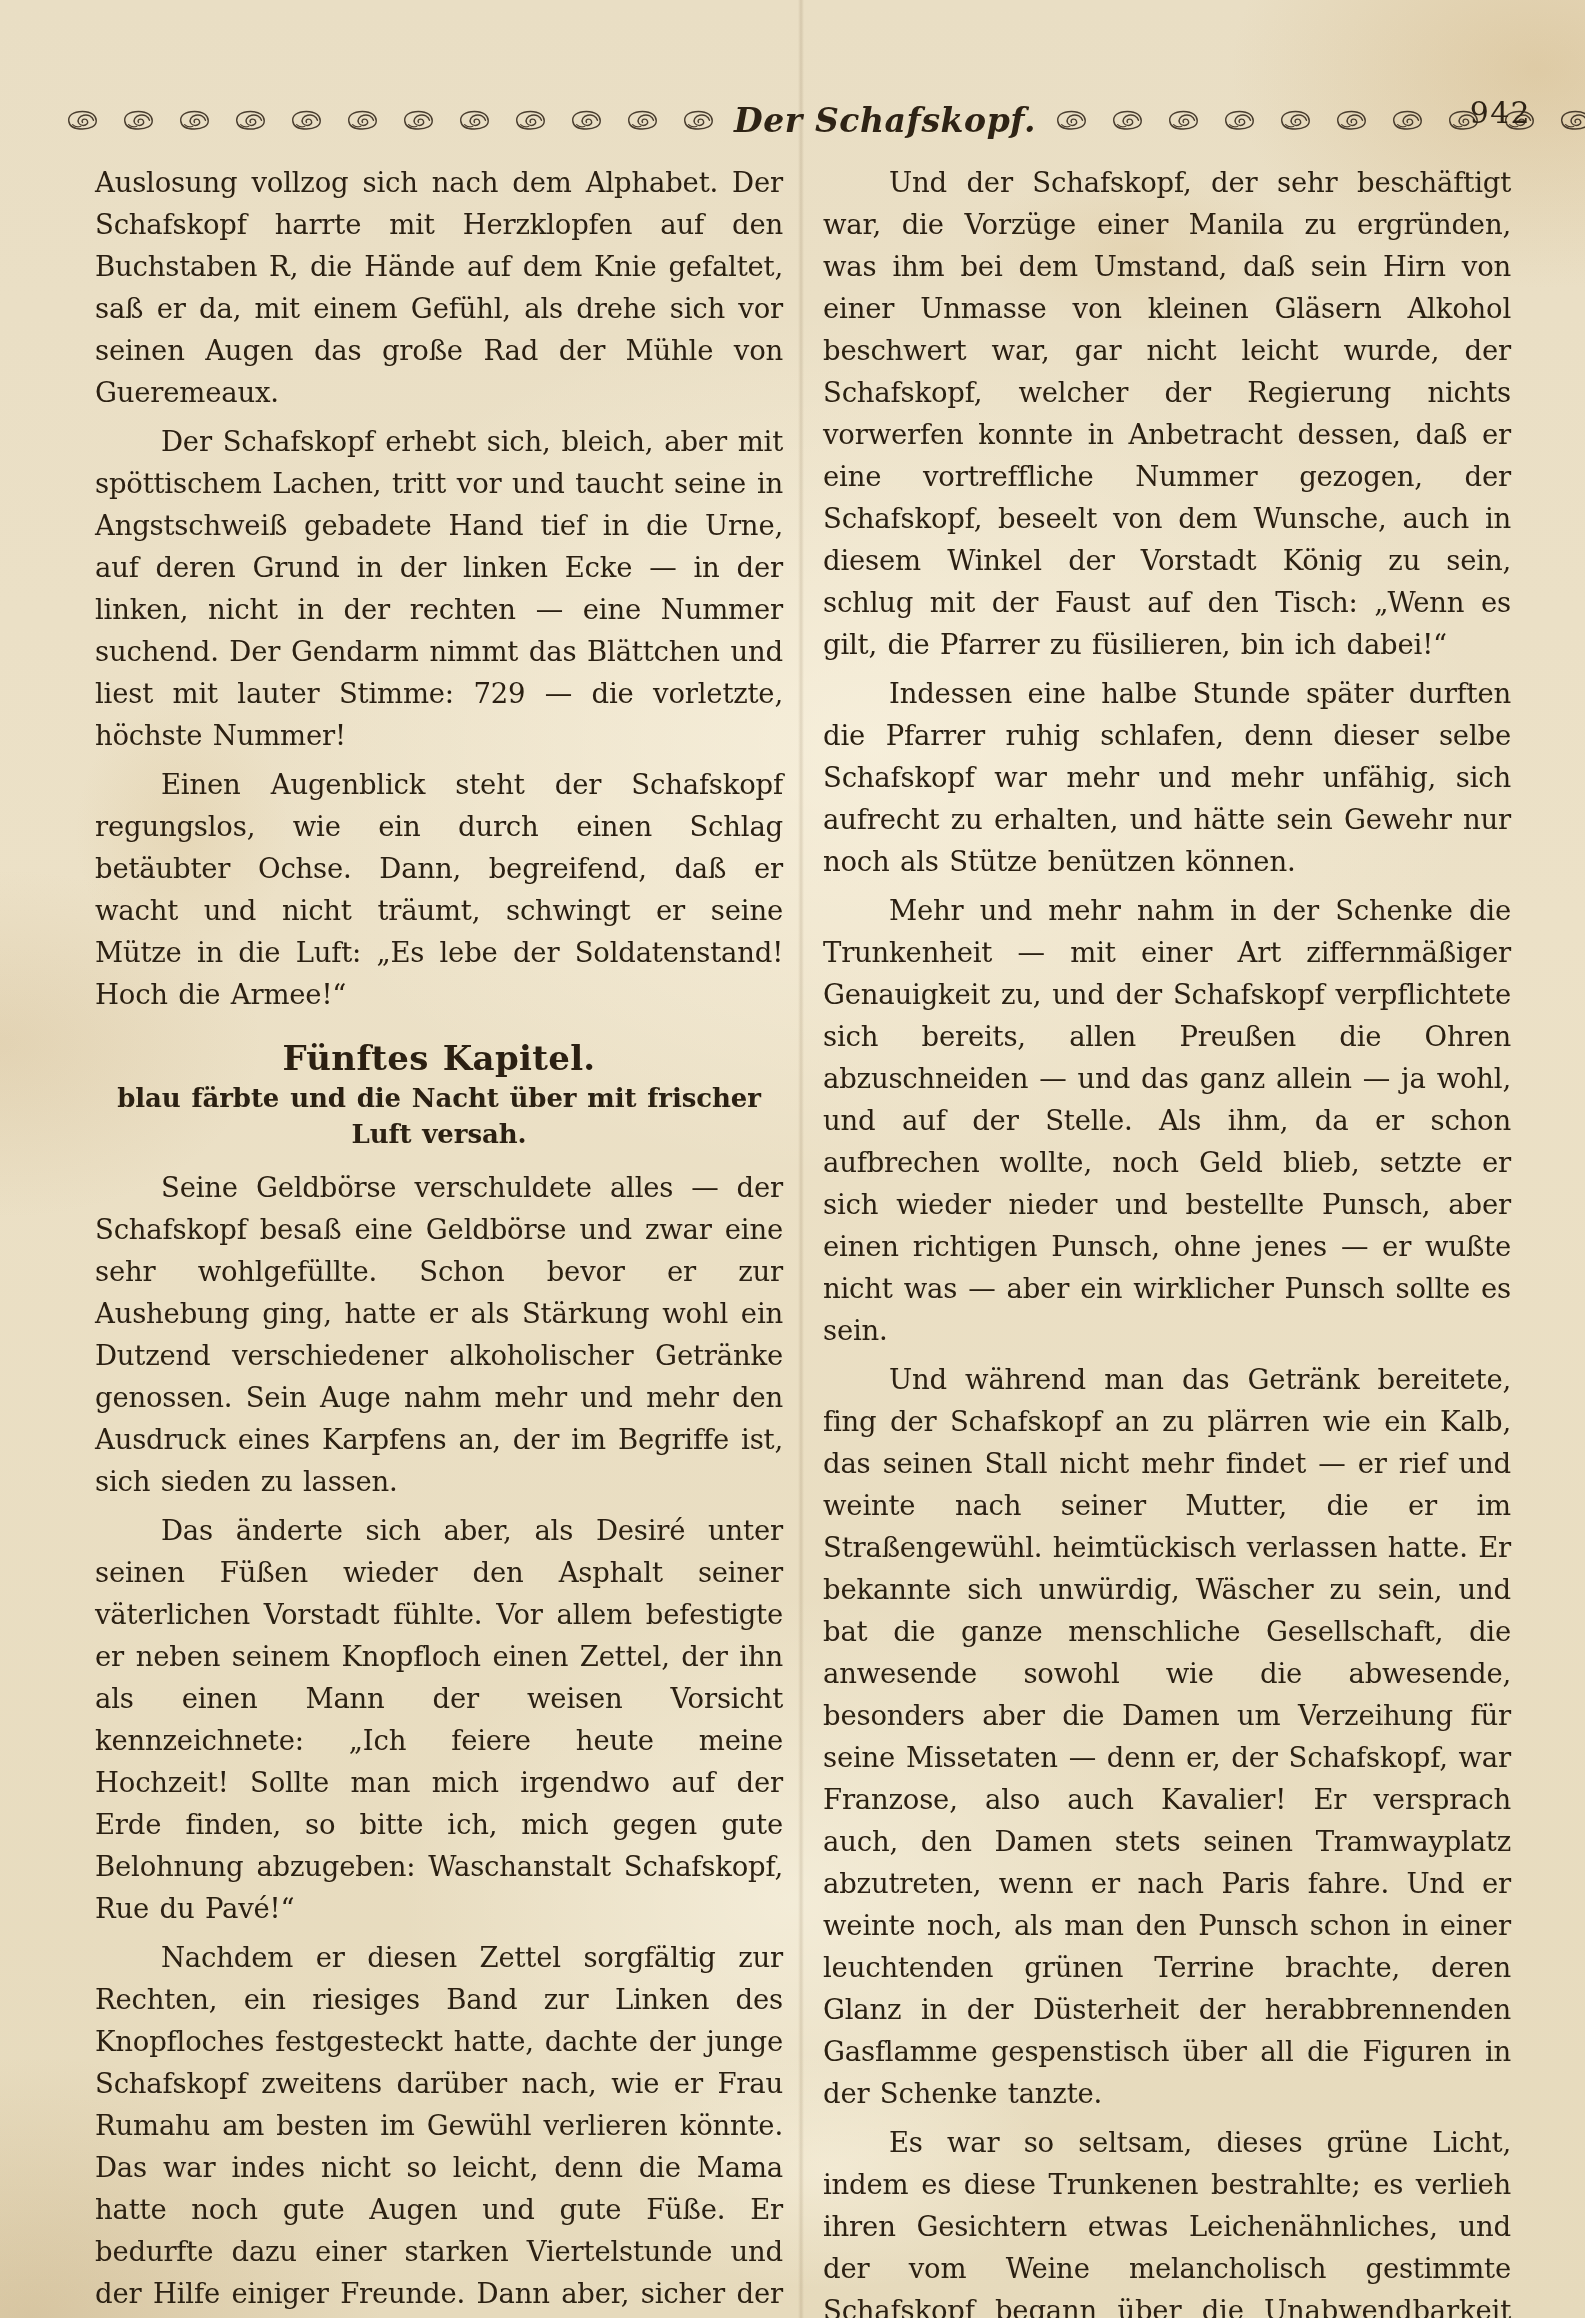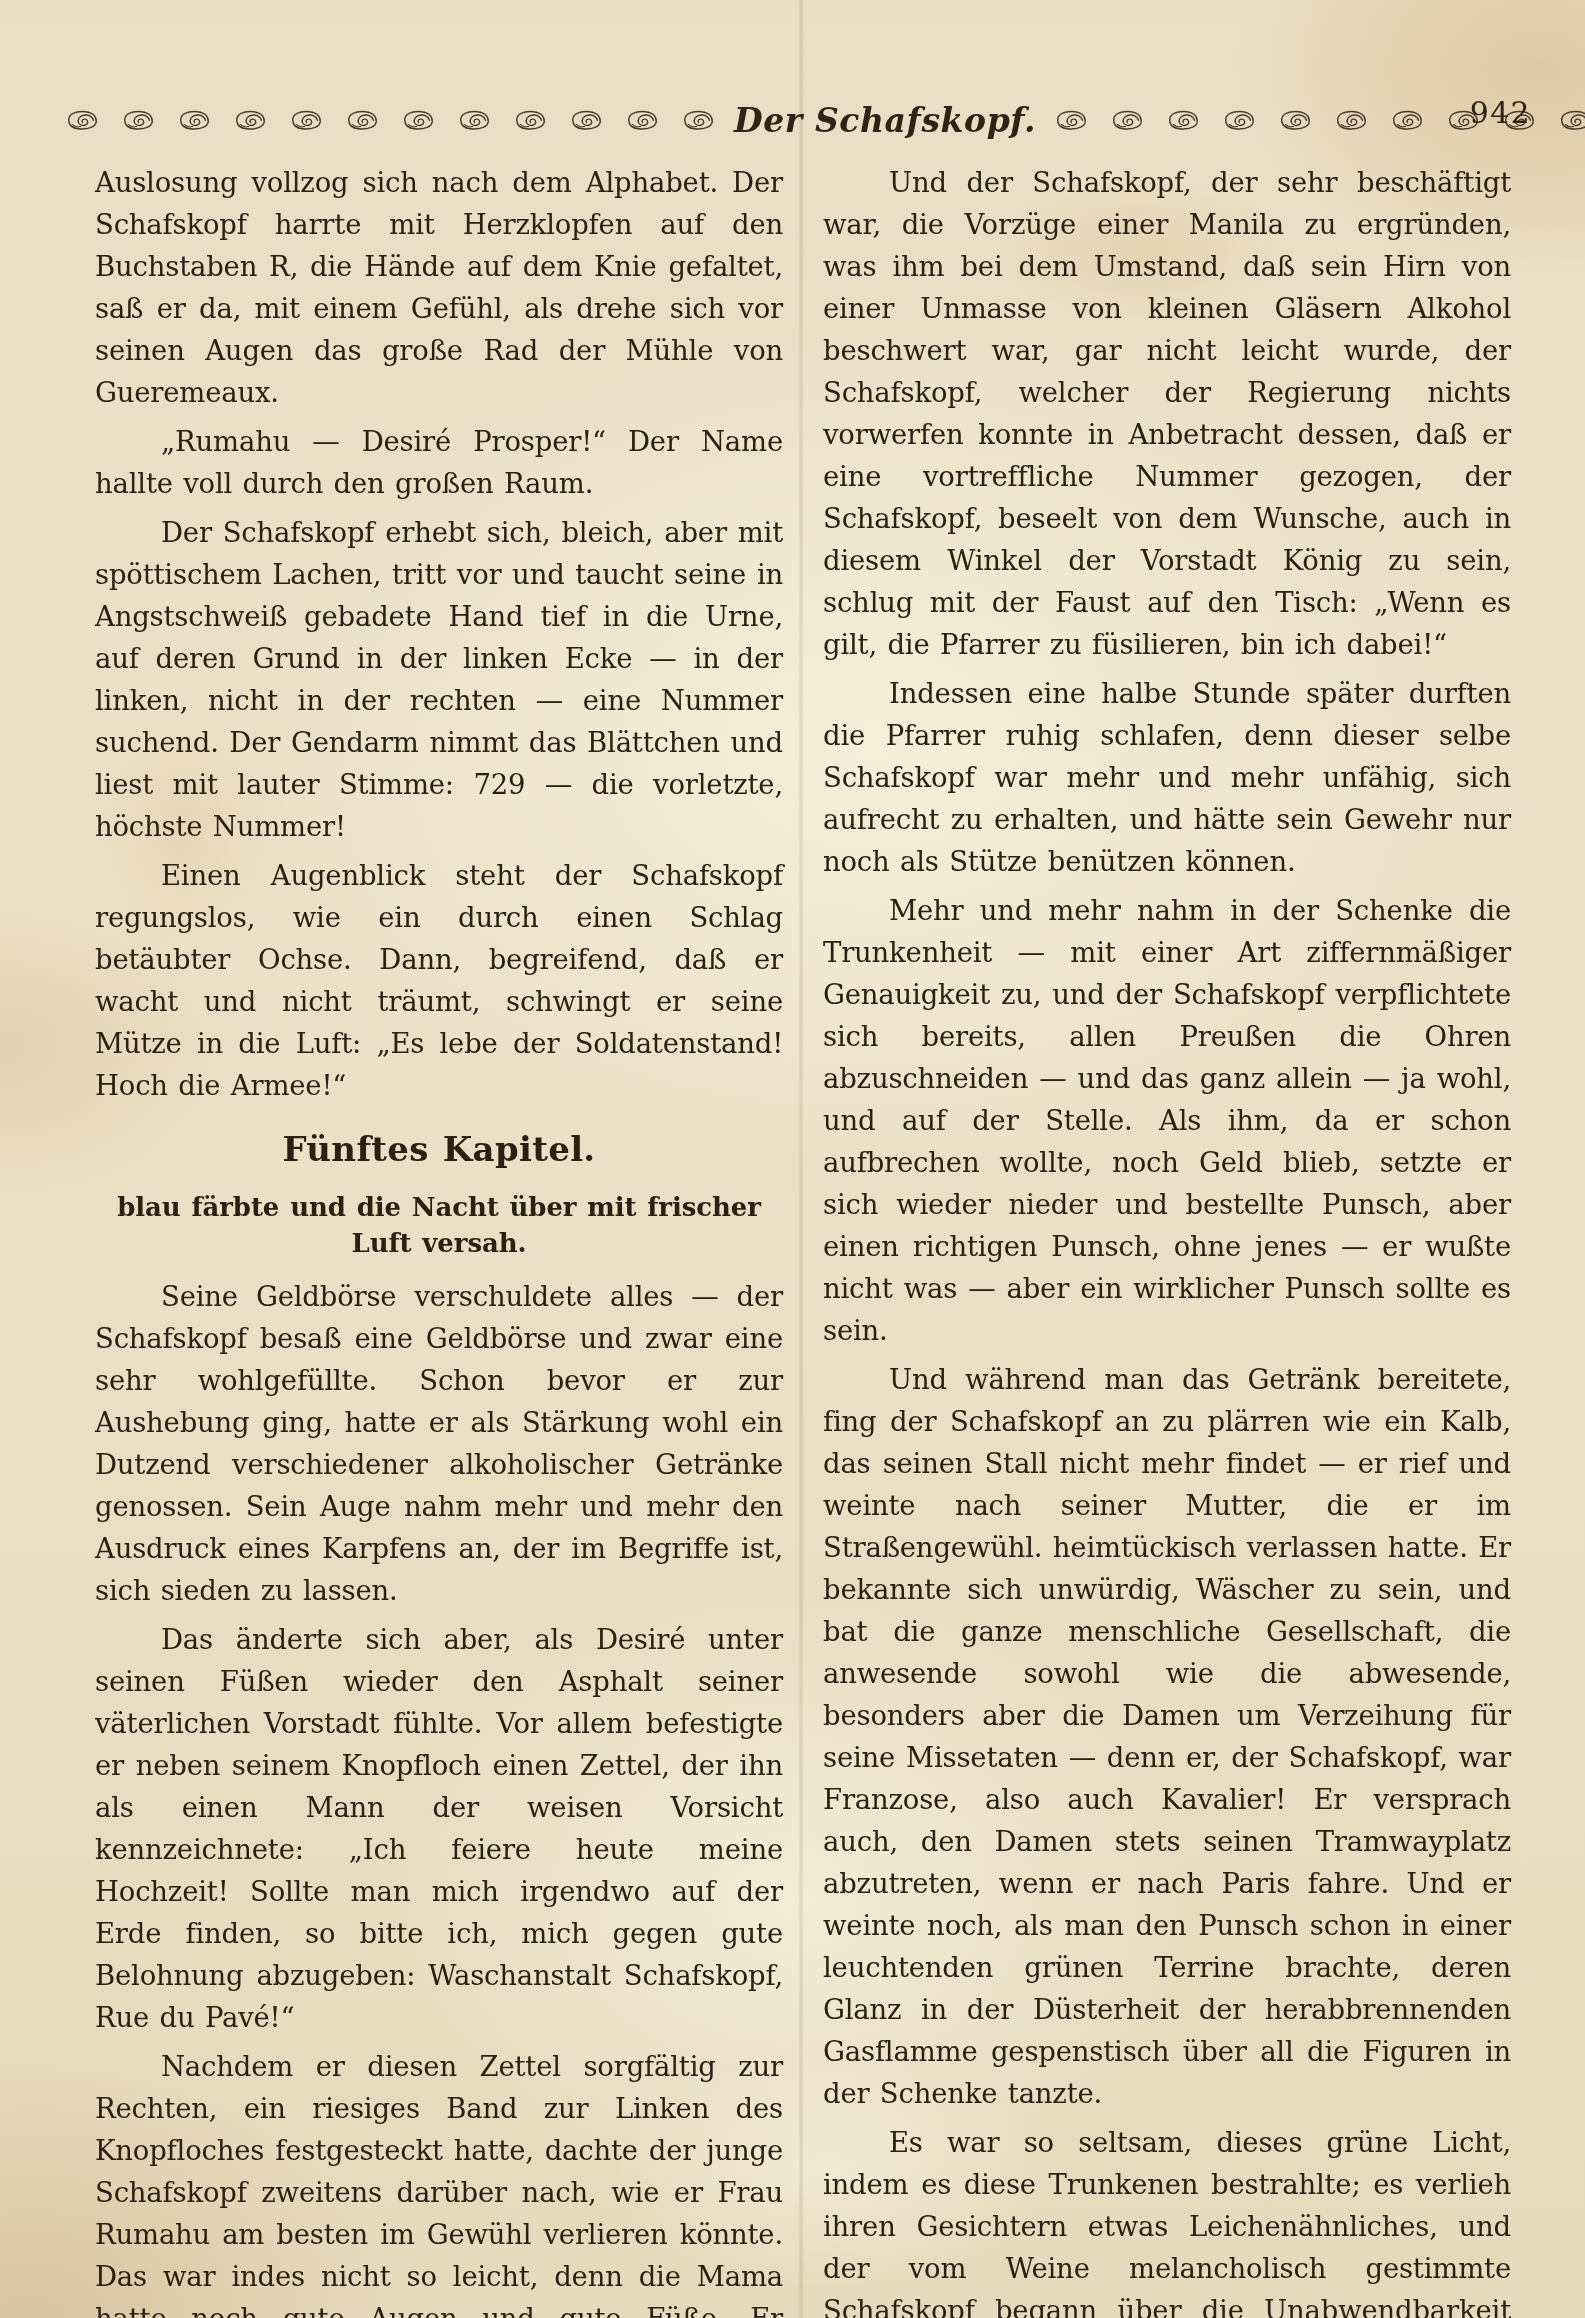--- a/index.html
+++ b/index.html
@@ -48,21 +48,21 @@
     position:absolute;top:154px;width:702px;
     font-size:27.5px;line-height:42px;text-align:justify;
     word-spacing:1.9px;letter-spacing:-0.2px;
   }
   .col-left{left:88px;}
   .col-right{left:816px;}
   p.para{margin:7px;text-indent:66px;}
   p.para.noindent{text-indent:0;}
   .chapter-heading{
     text-align:center;font-weight:bold;font-size:34px;line-height:44px;
-    margin:21px 0 18px 0;letter-spacing:0.3px;
+    margin:21px 0 0 0;letter-spacing:0.3px;
   }
   .chapter-subtitle{
     text-align:center;font-weight:bold;font-size:26px;line-height:36px;
     margin:0 0 13.8px 0;letter-spacing:-0.1px;
   }
 </style>
 </head>
 <body>
 
 <div class="page">
@@ -191,21 +191,20 @@
     <path d="M50 20 C48 13 40 9 32 11 C24 13 20 19 23 25 C26 30 34 31 38 27 C41 24 39 18 34 18 C30 18 28 21 30 24" fill="none" stroke="#33271a" stroke-width="2.6" stroke-linecap="round"></path>
     <path d="M12 28 C16 32 22 33 27 31" fill="none" stroke="#33271a" stroke-width="2.2" stroke-linecap="round"></path>
   </svg>
       </div>
   </div>
   <div class="page-number">942</div>
 
   <div class="col col-left">
     <div>
         <p class="para noindent">Auslosung vollzog sich nach dem Alphabet. Der Schafskopf harrte mit Herzklopfen auf den Buchstaben R, die Hände auf dem Knie gefaltet, saß er da, mit einem Gefühl, als drehe sich vor seinen Augen das große Rad der Mühle von Gueremeaux.</p>
-        <p class="para">„Rumahu — Desiré Prosper!“ Der Name hallte voll durch den großen Raum.</p>
         <p class="para">Der Schafskopf erhebt sich, bleich, aber mit spöttischem Lachen, tritt vor und taucht seine in Angstschweiß gebadete Hand tief in die Urne, auf deren Grund in der linken Ecke — in der linken, nicht in der rechten — eine Nummer suchend. Der Gendarm nimmt das Blättchen und liest mit lauter Stimme: 729 — die vorletzte, höchste Nummer!</p>
         <p class="para">Einen Augenblick steht der Schafskopf regungslos, wie ein durch einen Schlag betäubter Ochse. Dann, begreifend, daß er wacht und nicht träumt, schwingt er seine Mütze in die Luft: „Es lebe der Soldatenstand! Hoch die Armee!“</p>
       </div>
     <div class="chapter-heading">Fünftes Kapitel.</div>
     <div class="chapter-subtitle">
       <div>blau färbte und die Nacht über mit frischer Luft versah.</div>
     </div>
     <div>
         <p class="para">Seine Geldbörse verschuldete alles — der Schafskopf besaß eine Geldbörse und zwar eine sehr wohlgefüllte. Schon bevor er zur Aushebung ging, hatte er als Stärkung wohl ein Dutzend verschiedener alkoholischer Getränke genossen. Sein Auge nahm mehr und mehr den Ausdruck eines Karpfens an, der im Begriffe ist, sich sieden zu lassen.</p>
         <p class="para">Das änderte sich aber, als Desiré unter seinen Füßen wieder den Asphalt seiner väterlichen Vorstadt fühlte. Vor allem befestigte er neben seinem Knopfloch einen Zettel, der ihn als einen Mann der weisen Vorsicht kennzeichnete: „Ich feiere heute meine Hochzeit! Sollte man mich irgendwo auf der Erde finden, so bitte ich, mich gegen gute Belohnung abzugeben: Waschanstalt Schafskopf, Rue du Pavé!“</p>

